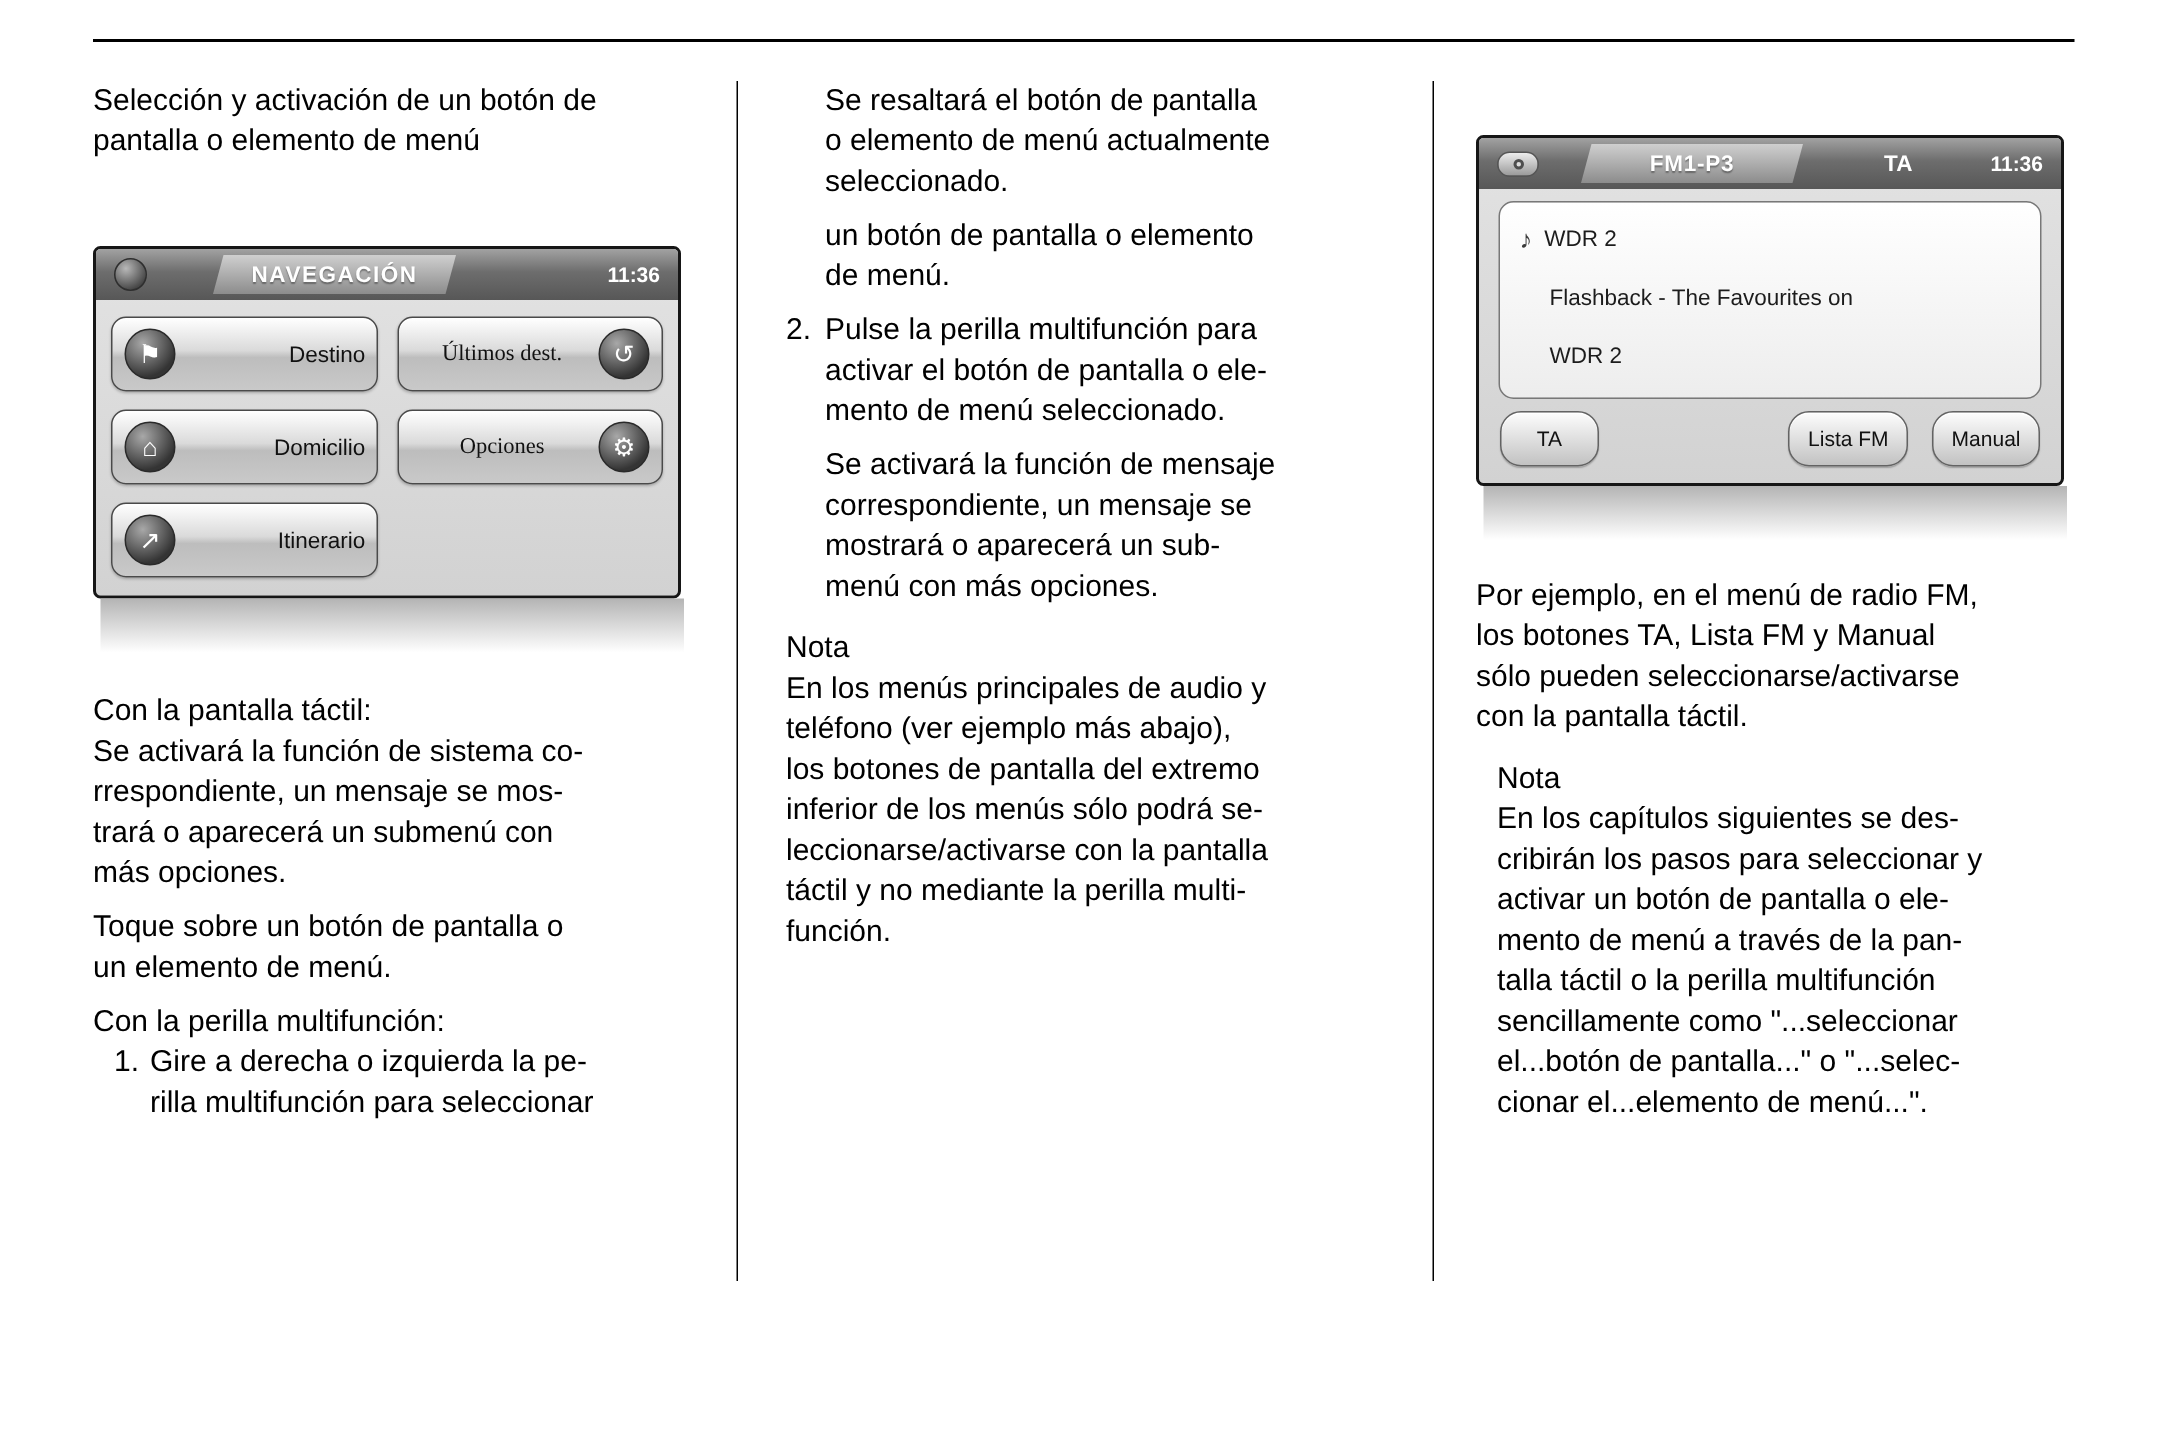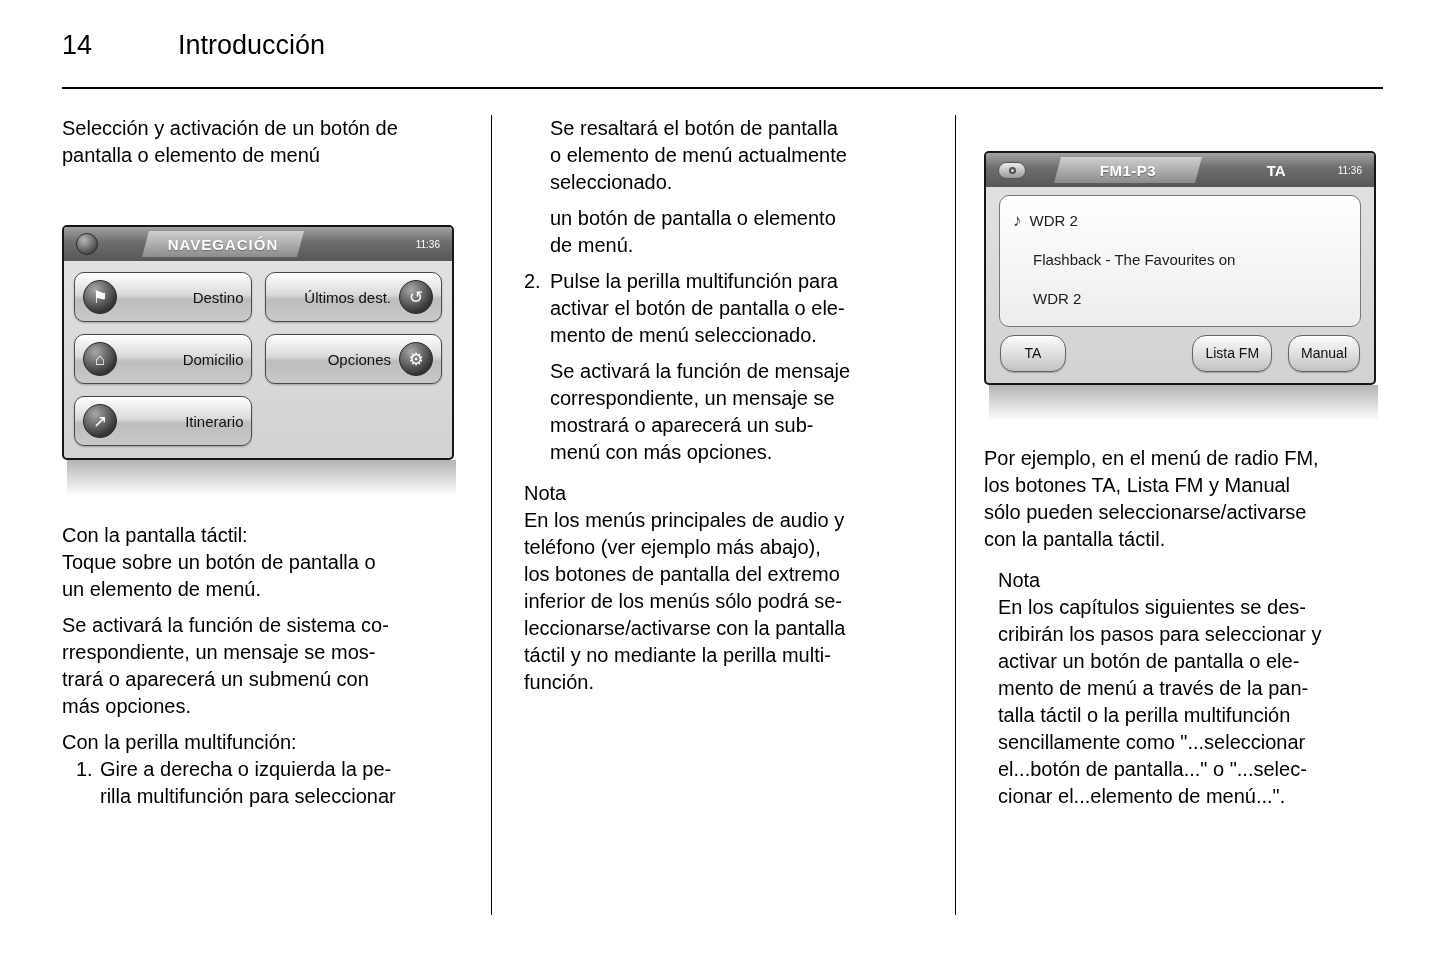--- a/index.html
+++ b/index.html
@@ -68,21 +68,21 @@
   }
   .title-seg {
     height: 26px; display: flex; align-items: center; justify-content: center;
     background: linear-gradient(180deg, #cfcfcf, #8c8c8c);
     color: #fff; font-size: 15px; font-weight: bold; letter-spacing: 1px;
     clip-path: polygon(7px 0, 100% 0, calc(100% - 7px) 100%, 0 100%);
     text-shadow: 0 1px 1px rgba(0,0,0,.35);
   }
   .seg-nav { width: 162px; margin-left: 44px; }
   .seg-fm  { width: 148px; margin-left: 28px; letter-spacing: .5px; }
-  .scr-time { margin-left: auto; font-size: 10px; font-weight: normal; }
+  .scr-time { margin-left: auto; font-size: 14px; font-weight: bold; }
   .scr-ta { margin-left: auto; font-size: 15px; font-weight: bold; }
   .scr-ta + .scr-time { margin-left: 52px; }
   .hdr-knob {
     width: 22px; height: 22px; border-radius: 50%;
     background: radial-gradient(circle at 35% 30%, #b8b8b8, #474747 75%);
     border: 1px solid #2e2e2e; flex: none;
   }
   .cd-icon {
     width: 28px; height: 17px; border-radius: 9px; flex: none;
     background: linear-gradient(180deg, #ececec, #9a9a9a);
@@ -106,21 +106,21 @@
   .btn-icon {
     width: 34px; height: 34px; border-radius: 50%; flex: none;
     background: radial-gradient(circle at 35% 28%, #a8a8a8, #343434 72%);
     border: 1px solid #2a2a2a;
     color: #fff; font-size: 17px; line-height: 1;
     display: flex; align-items: center; justify-content: center;
     margin: 0 8px;
   }
   .btn-label { flex: 1; font-size: 15px; color: #111; }
   .nav-btn .btn-label { text-align: right; padding-right: 7px; }
-  .nav-btn.rev .btn-label { text-align: right; padding-left: 13px; padding-right: 0; }
+  .nav-btn.rev .btn-label { text-align: center; padding-left: 13px; padding-right: 0; font-family: Liberation Serif, serif; }
 
   
   .radio-list {
     margin: 8px 13px 6px 13px; height: 132px;
     background: linear-gradient(180deg, #ffffff, #ededed);
     border: 1px solid #787878; border-radius: 10px;
     font-size: 15px; color: #1c1c1c;
   }
   .radio-line.first { display: flex; align-items: center; gap: 8px; padding: 11px 0 0 13px; }
   .note-icon { font-size: 17px; color: #3a3a3a; }
@@ -134,24 +134,20 @@
     background: linear-gradient(180deg, #fdfdfd, #c2c2c2);
     box-shadow: inset 0 1px 0 #fff, 0 1px 1px rgba(0,0,0,.25);
     font-size: 14px; color: #111;
   }
 </style>
 </head>
 <body>
 
 <div class="page">
 
-  <div class="page-header">
-    <span class="page-num">14</span>
-    <span class="chapter">Introducción</span>
-  </div>
   <div class="rule"></div>
 
   <div class="cols">
 
     <div class="col col1">
       <p class="prewrap sub">Selección y activación de un botón de
 pantalla o elemento de menú</p>
 
       <div class="figure">
         <div class="screen">
@@ -180,26 +176,26 @@
             <div class="nav-btn">
               <span class="btn-icon">↗</span>
               <span class="btn-label">Itinerario</span>
             </div>
           </div>
         </div>
         <div class="screen-shadow"></div>
       </div>
 
       <p class="prewrap tight">Con la pantalla táctil:</p>
-      <p class="prewrap">Toque sobre un botón de pantalla o
-un elemento de menú.</p>
       <p class="prewrap">Se activará la función de sistema co-
 rrespondiente, un mensaje se mos-
 trará o aparecerá un submenú con
 más opciones.</p>
+      <p class="prewrap">Toque sobre un botón de pantalla o
+un elemento de menú.</p>
       <p class="prewrap tight mt">Con la perilla multifunción:</p>
       <div class="step step-col1">
         <span class="num">1.</span>
         <span class="txt prewrap">Gire a derecha o izquierda la pe-
 rilla multifunción para seleccionar</span>
       </div>
     </div>
 
     <div class="divider"></div>
 

